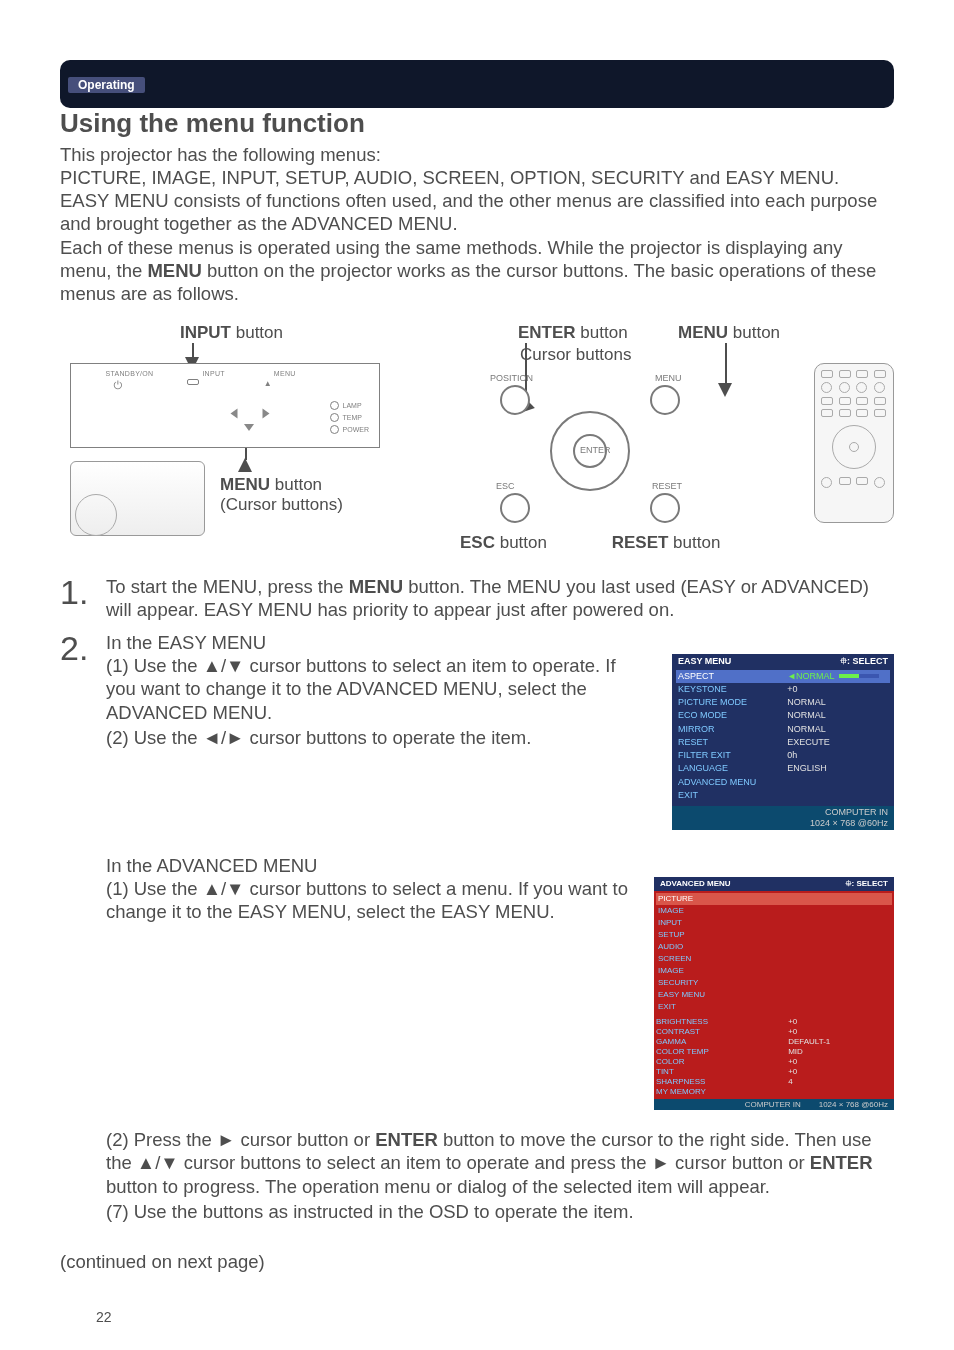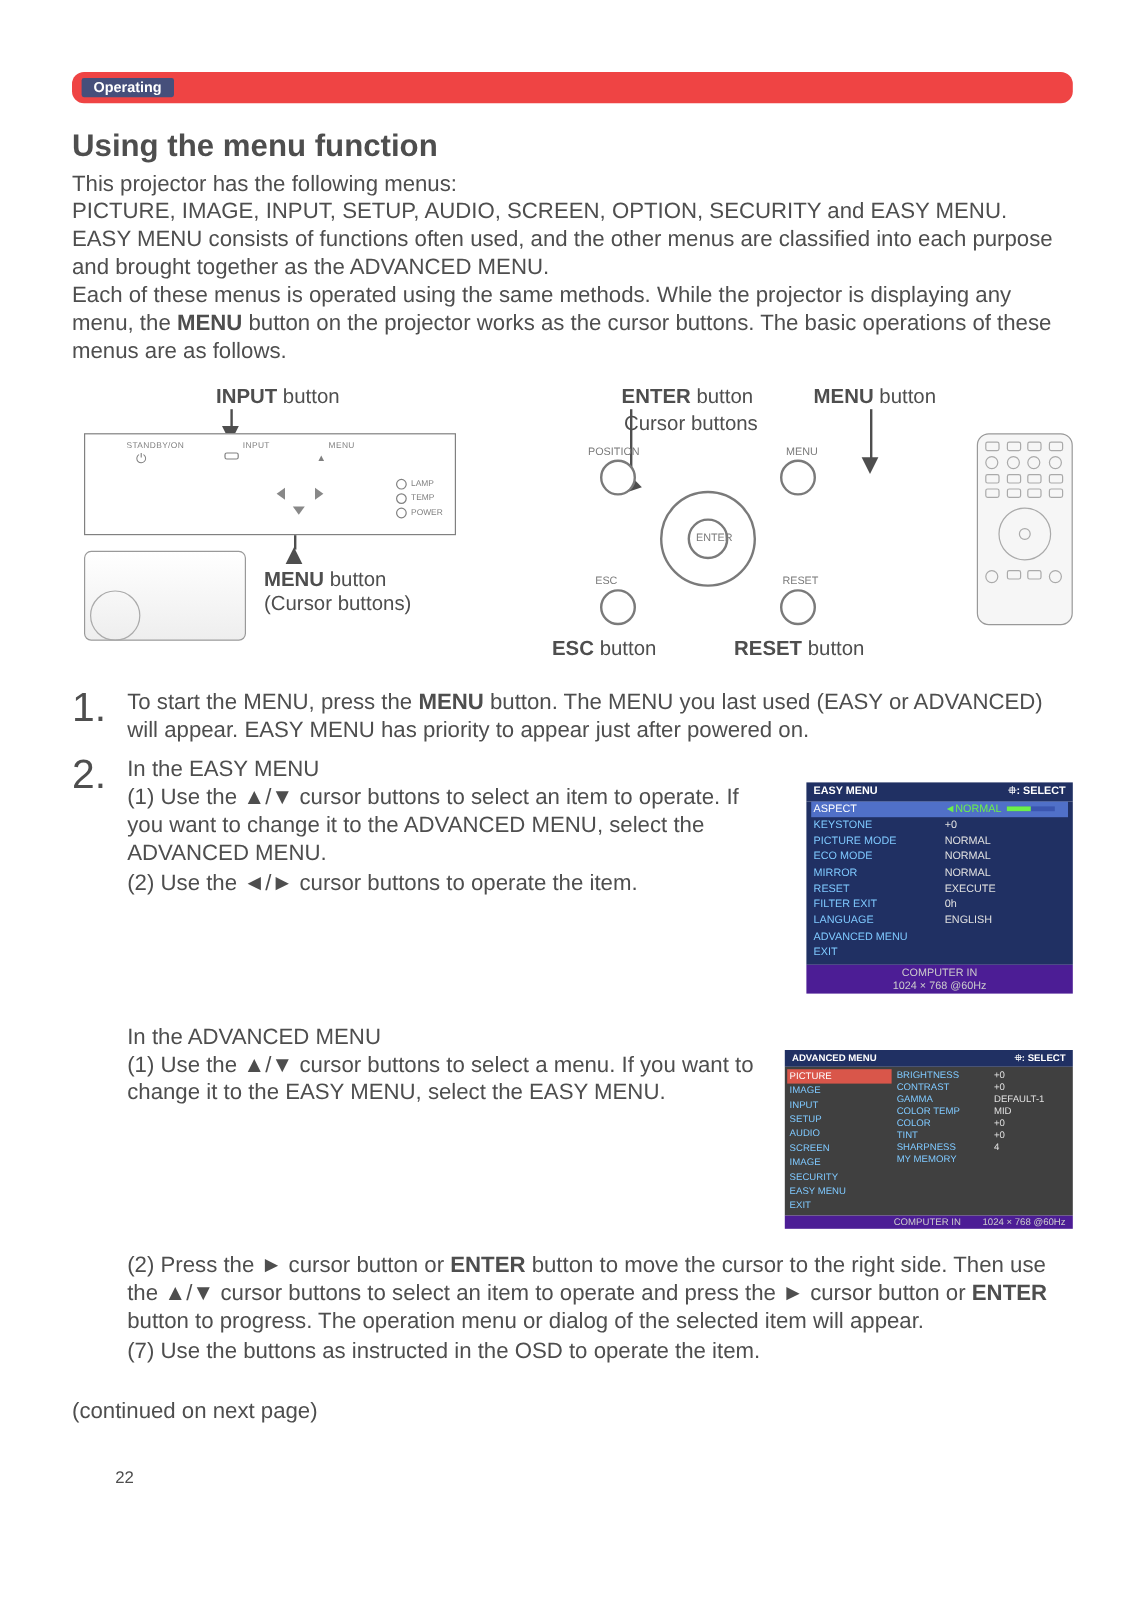--- a/index.html
+++ b/index.html
@@ -1,18 +1,18 @@
 <!DOCTYPE html>
 <html><head>
 <meta charset="utf-8">
 <style>
   * { box-sizing: border-box; margin: 0; padding: 0; }
   body { background: #fff; font-family: Arial, Helvetica, sans-serif; color: #4e4e4e; width: 954px; margin: 0 auto; }
   .page { padding: 60px 60px 40px 60px; }
-  .section-bar { background: #ef4444; border-radius: 10px; padding: 4px 8px; margin-bottom: 20px; }
+  .section-bar { background: #0f172a; border-radius: 10px; padding: 15px 8px; }
   .section-inner { background: #464f7b; color: #fff; font-weight: bold; font-size: 12px; padding: 1px 10px; display: inline-block; border-radius: 2px; }
   h1 { font-size: 26px; font-weight: 900; color: #4e4e4e; margin-bottom: 4px; }
   .intro { font-size: 18.5px; line-height: 1.25; margin-bottom: 18px; }
   .figures { position: relative; height: 240px; margin-bottom: 12px; }
   .label { font-size: 17px; text-align: center; position: absolute; }
   .label b { font-weight: bold; }
   .arrow-down { width: 0; height: 0; border-left: 7px solid transparent; border-right: 7px solid transparent; border-top: 14px solid #4e4e4e; position: absolute; }
   .arrow-stem { width: 2px; background: #4e4e4e; position: absolute; }
   
   .proj-box { position: absolute; left: 10px; top: 40px; width: 310px; height: 175px; }
@@ -51,23 +51,23 @@
   .easymenu-shot .hdr, .advmenu-shot .hdr { display:flex; justify-content:space-between; background:#203063; padding:2px 6px; font-weight:bold; font-family: Arial, sans-serif; }
   .easymenu-shot .body { background:#203063; padding:0 4px 4px; }
   .easymenu-shot .row, .advmenu-shot .mrow { display:flex; padding:1px 2px; }
   .easymenu-shot .row .k { flex:0 0 52%; color:#7fc9ff; }
   .easymenu-shot .row .v { flex:1; color:#e0e0e0; }
   .easymenu-shot .row.sel { background:#5070c8; }
   .easymenu-shot .row.sel .k { color:#fff; }
   .easymenu-shot .row.sel .v { color:#6cf04a; }
   .easymenu-shot .row.sel .bar { height:4px; width:40px; background:#3b56b0; display:inline-block; margin-left:4px; vertical-align:middle; position:relative; }
   .easymenu-shot .row.sel .bar::after{content:"";position:absolute;left:0;top:0;width:50%;height:100%;background:#6cf04a;}
-  .easymenu-shot .foot, .advmenu-shot .foot { background:#4c1d95; text-align:center; padding:1px 6px; color:#ccc; line-height:1.2; }
+  .easymenu-shot .foot, .advmenu-shot .foot { background:#0c4a6e; text-align:right; padding:1px 6px; color:#ccc; line-height:1.2; }
   .advmenu-shot { width: 240px; font-size: 8px; }
-  .advmenu-shot .body { background:#404040; display:flex; }
+  .advmenu-shot .body { background:#b91c1c; display:flex;flex-direction:column; }
   .advmenu-shot .leftcol { flex:0 0 38%; padding:2px; }
   .advmenu-shot .rightcol { flex:1; padding:2px; }
   .advmenu-shot .leftcol .mi { color:#7fc9ff; padding:1px 2px; }
   .advmenu-shot .leftcol .mi.sel { background:#d9564a; color:#fff; }
   .advmenu-shot .rightcol .mi { display:flex; }
   .advmenu-shot .rightcol .mi .k { flex:1; color:#7fc9ff; }
   .advmenu-shot .rightcol .mi .v { flex:0 0 44%; color:#e0e0e0; }
   .advmenu-shot .foot { display:flex; justify-content:flex-end; gap: 18px; }
   .cont { font-size: 18.5px; margin-top: 28px; }
   .page-no { font-size: 14px; margin-top: 36px; padding-left: 36px; color:#4e4e4e; }

